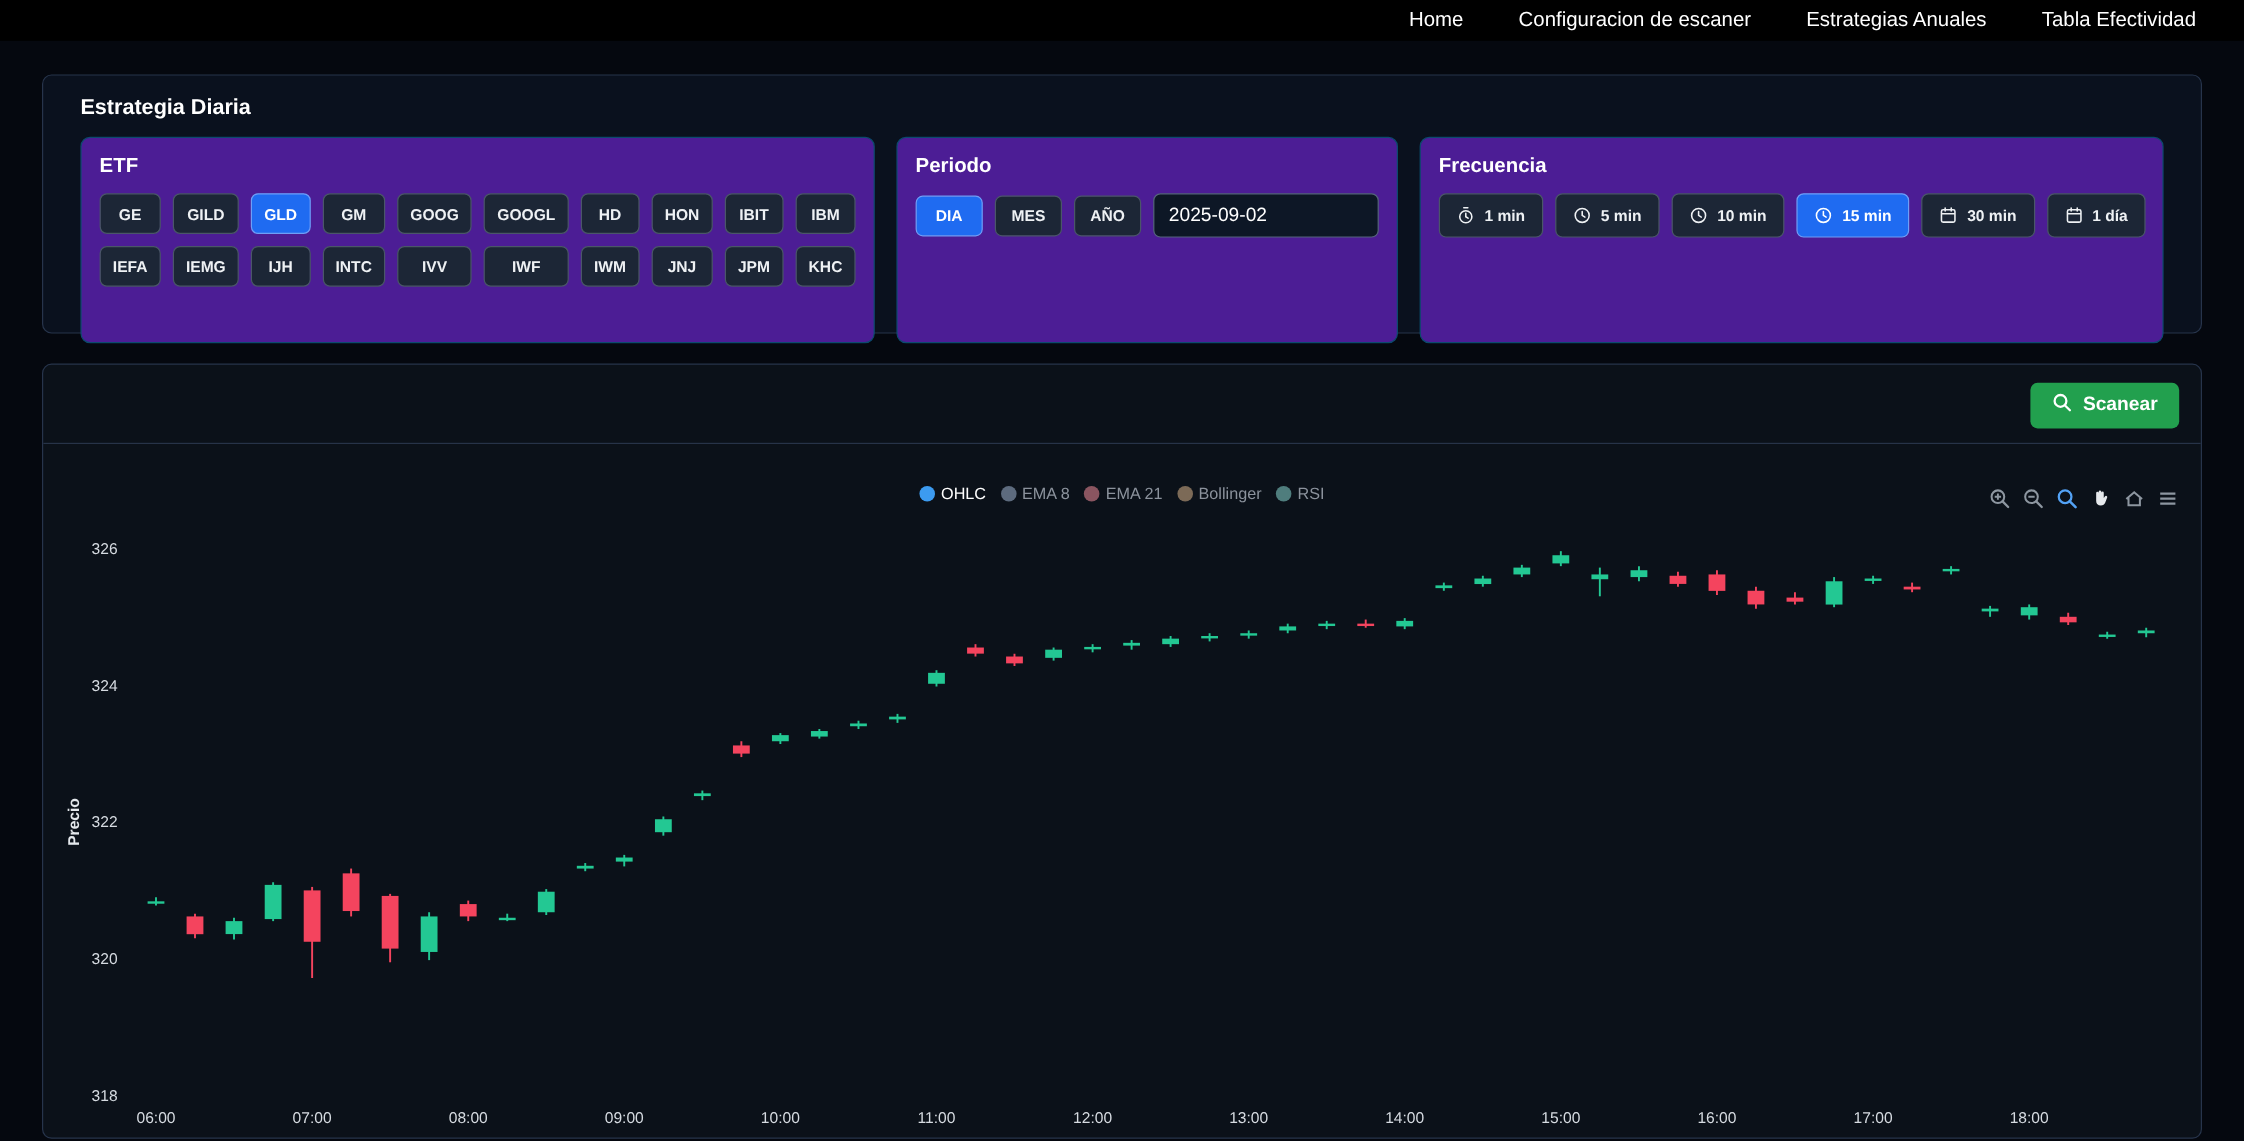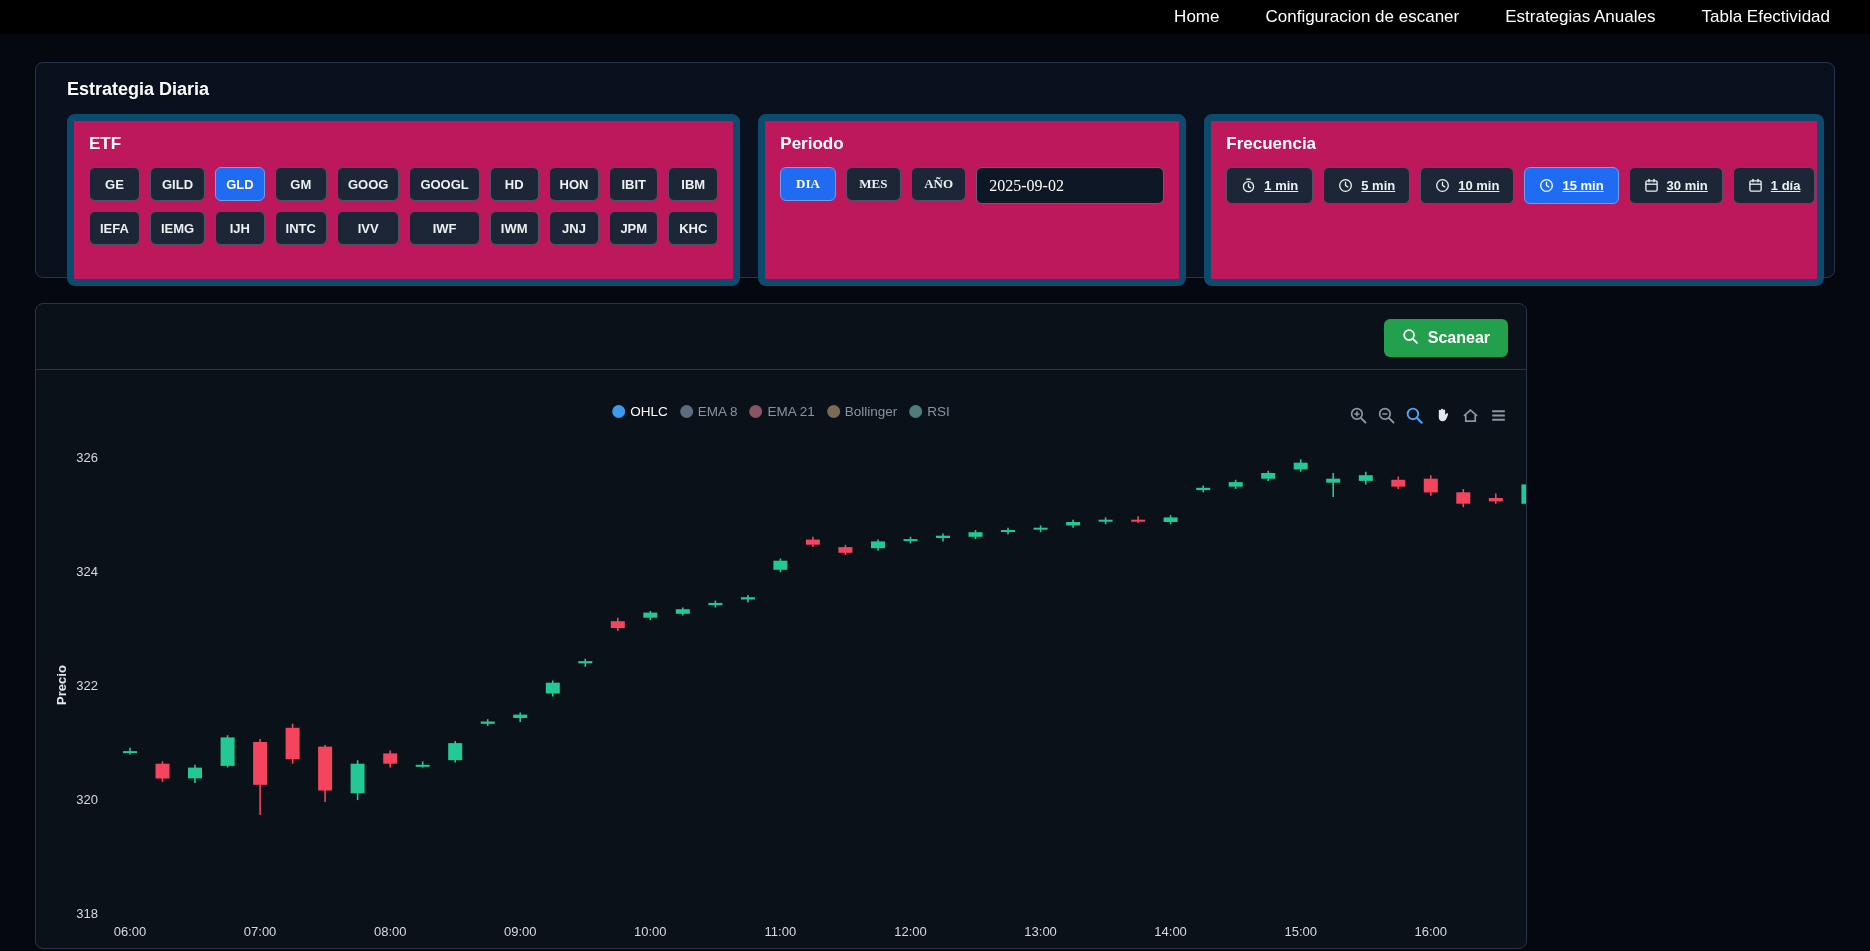--- a/index.html
+++ b/index.html
@@ -22,50 +22,50 @@
 
   
   .strategy-panel {
     position:absolute; left:35px; top:62px; width:1800px; height:216px;
     background:#0a111e; border:1px solid #27344b; border-radius:8px;
     padding:16px 31px;
   }
   .panel-title { font-size:18px; font-weight:bold; color:#fff; margin-bottom:14px; }
   .boxes { display:flex; gap:18px; }
   .box {
-    border:7px solid #0c4a6e; border-radius:8px;
-    padding:13px 15px; height:172px; background:#be185d;
+    border:1px solid #0c4a6e; border-radius:8px;
+    padding:13px 15px; height:172px; background:#4c1d95;
   }
   .box-title { font-size:17px; font-weight:bold; color:#fff; margin-bottom:13px; }
   .box-etf { width:688px; }
   .box-periodo { width:428px; }
   .box-frecuencia { width:620px; }
   .etf-grid { display:grid; grid-template-columns:repeat(10,1fr); gap:10px; }
   .btn {
     background:#1c2636; border:1px solid #4a5668; border-radius:6px;
     color:#eef1f4; font-size:13px; font-weight:600; font-family:inherit;
     height:34px; display:flex; align-items:center; justify-content:center;
     cursor:pointer; padding:0 10px; white-space:nowrap;
   }
   .btn.selected { background:#1f6bf1; border-color:#6f9ef7; color:#fff; }
-  .periodo-row { display:flex; gap:10px; align-items:flex-start;font-family:Liberation Serif, serif; }
+  .periodo-row { display:flex; gap:10px; align-items:center; }
   .periodo-row .btn { width:56px; }
   .date-input {
     width:188px; height:37px; background:#0d1726;
     border:1px solid #55647c; border-radius:6px;
     color:#fff; font-size:16px; font-family:inherit; padding:0 12px;
     outline:none;
   }
-  .freq-row { display:flex; gap:10px;text-decoration:underline; }
+  .freq-row { display:flex; gap:10px; }
   .freq-row .btn { height:37px; gap:8px; padding:0 14px; }
   .btn .ic { display:flex; align-items:center; }
 
   
   .chart-panel {
-    position:absolute; left:35px; top:303px; width:1492px; height:646px;
+    position:absolute; left:35px; top:303px; width:1800px; height:646px;
     background:#0b1119; border:1px solid #27344b; border-radius:8px;
     overflow:hidden;
   }
   .chart-header { position:relative; height:66px; border-bottom:1px solid #273348; }
   .scan-button {
     position:absolute; right:18px; top:15px; height:38px;
     background:#22a04e; border:none; border-radius:6px;
     color:#fff; font-size:16px; font-weight:bold; font-family:inherit;
     display:flex; align-items:center; gap:9px; padding:0 18px; cursor:pointer;
   }

